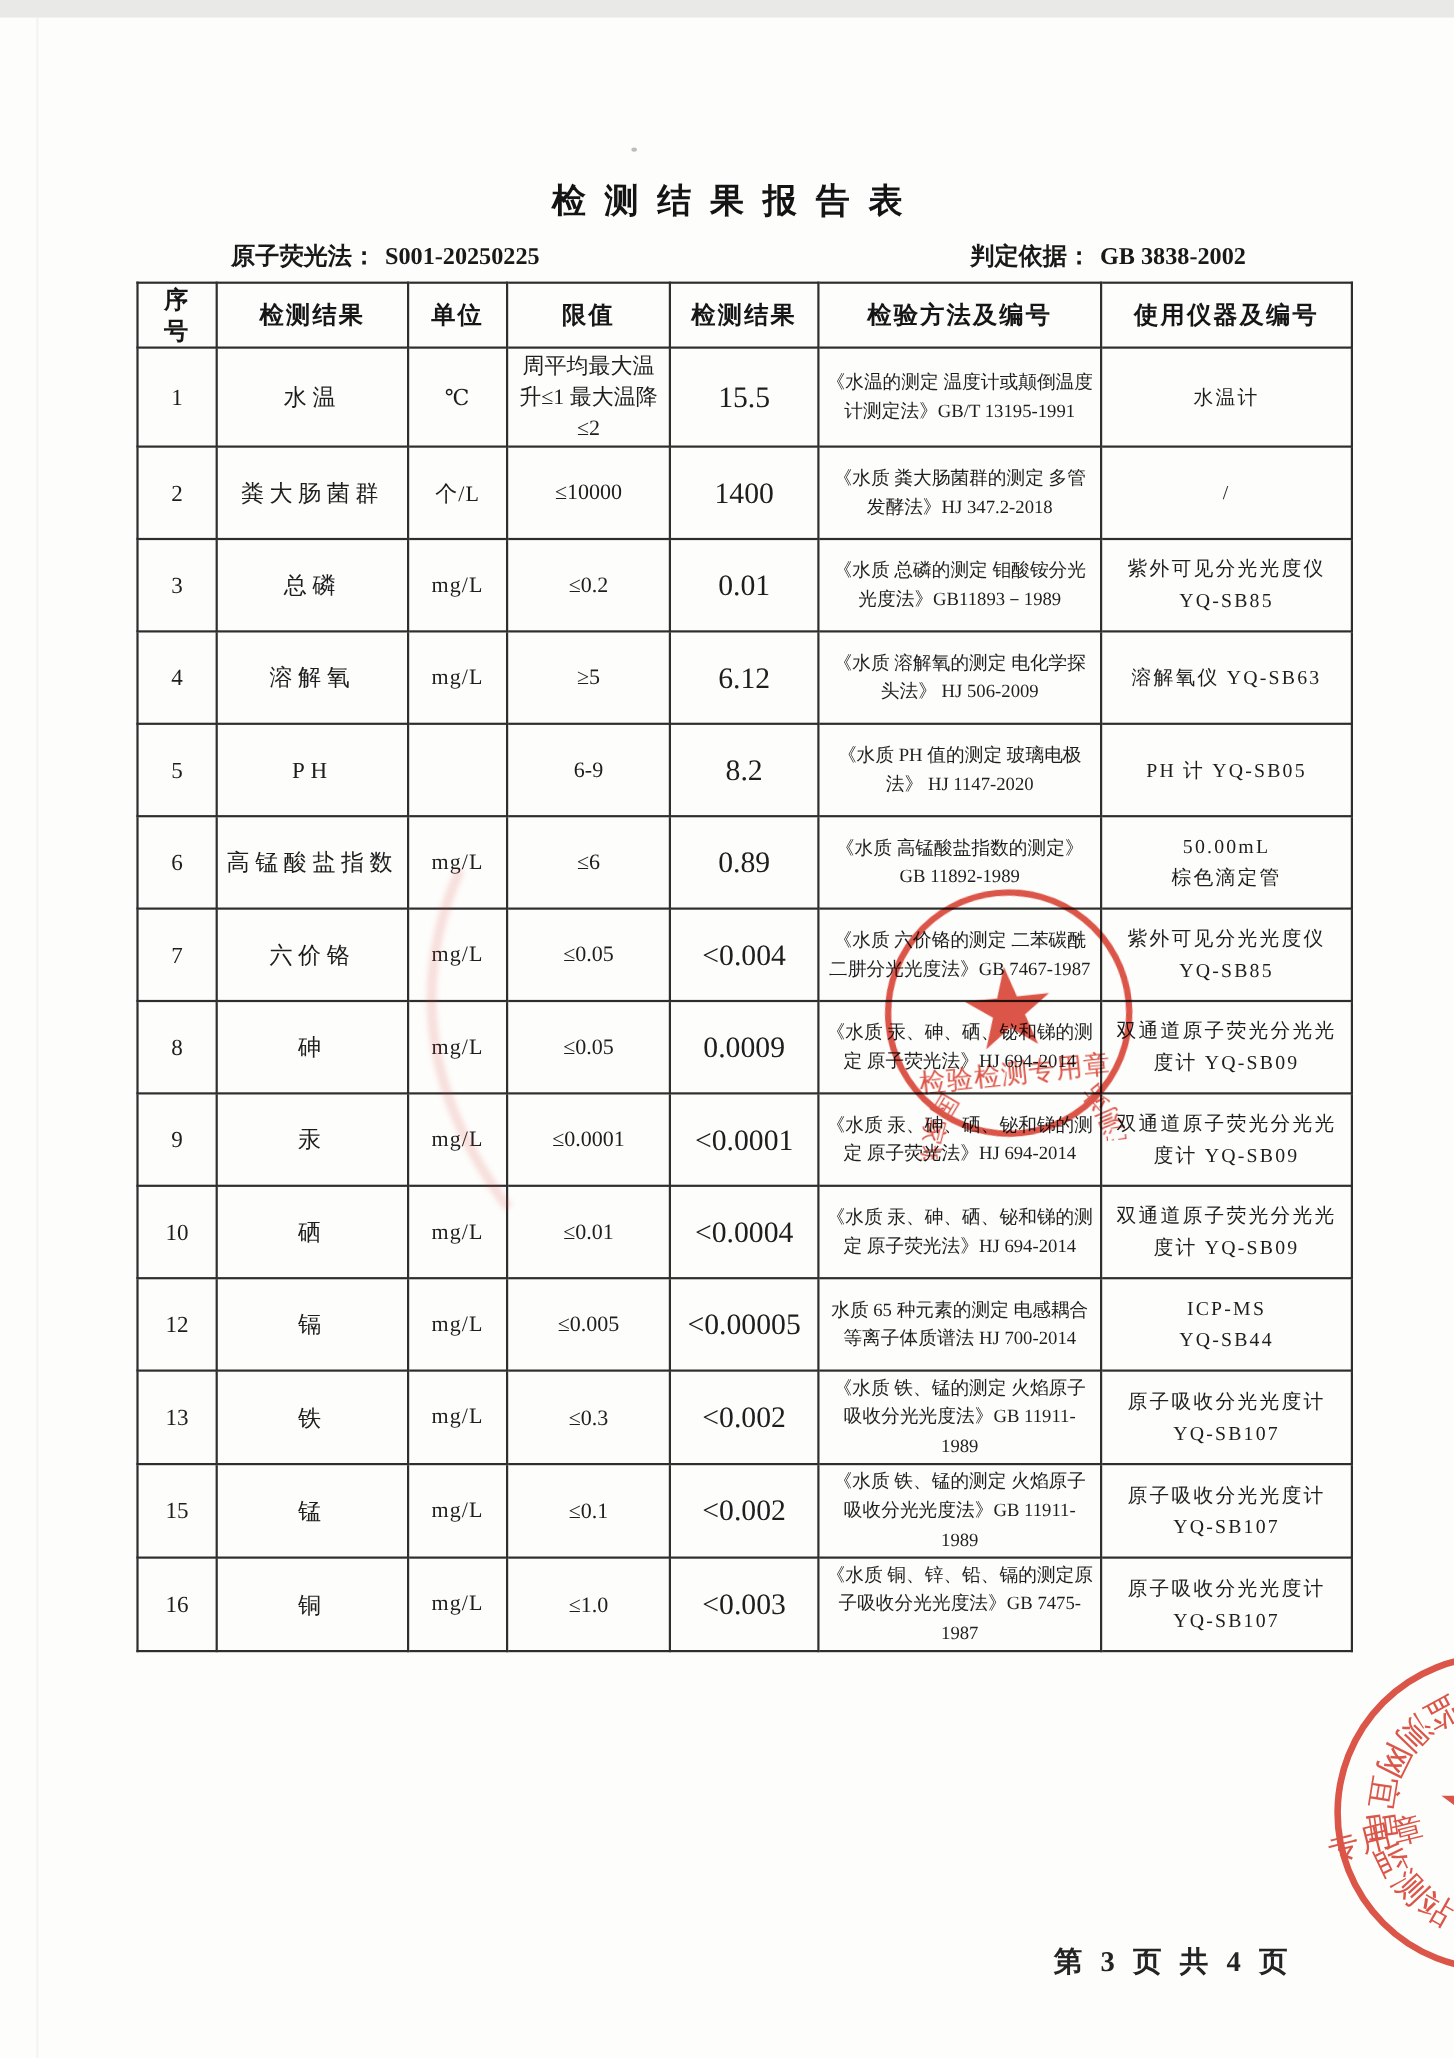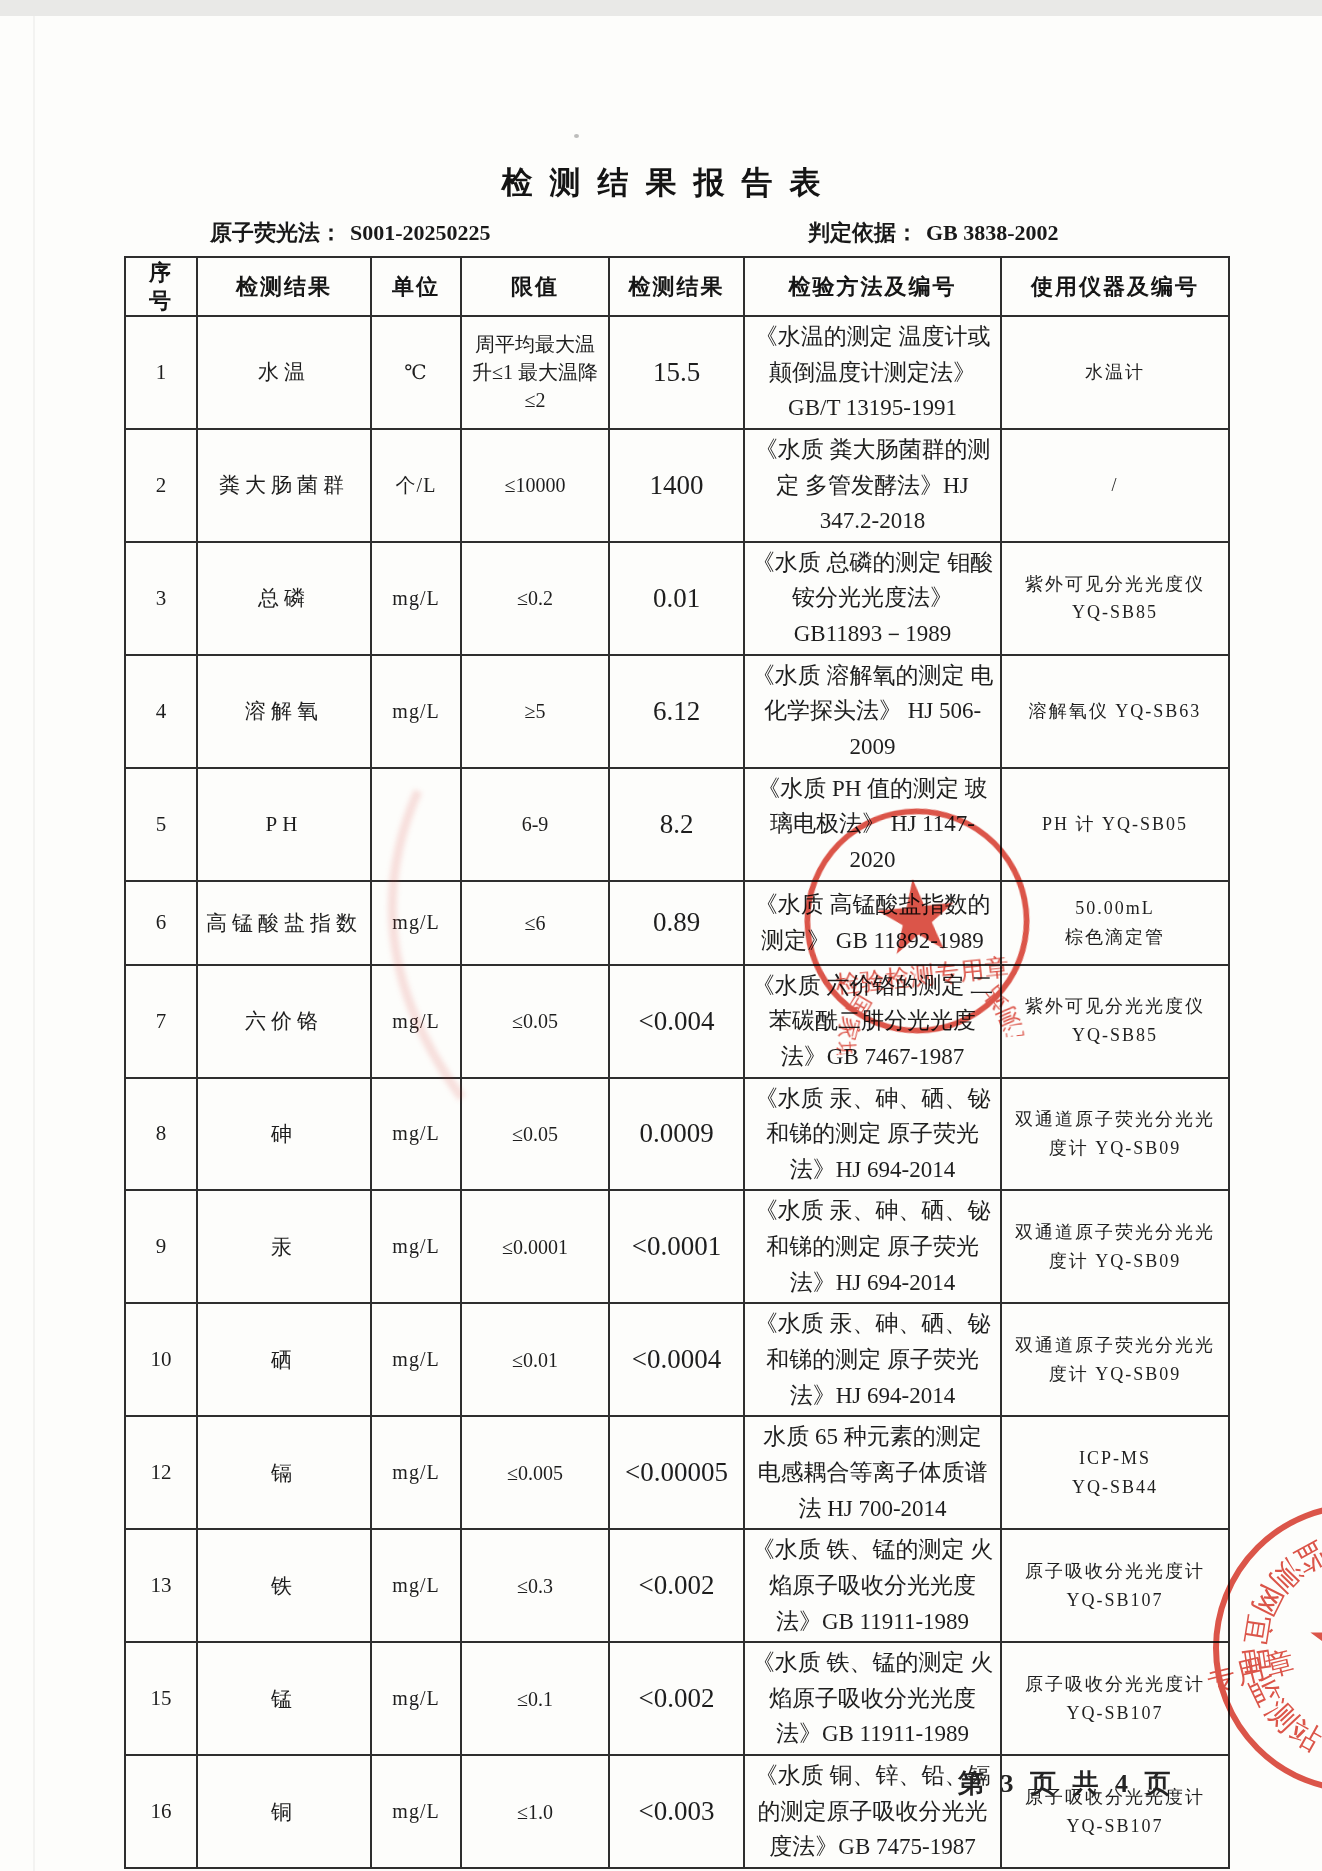--- a/index.html
+++ b/index.html
@@ -17,21 +17,21 @@
   .edge-bottom{position:absolute;left:0;bottom:0;width:100%;height:10px;background:linear-gradient(to top,rgba(100,100,100,.08),transparent);}
 
   .doc-title{
     position:absolute;top:146px;left:0;right:0;
     text-align:center;
     font-size:31px;font-weight:bold;letter-spacing:17px;
     padding-left:17px;color:#141414;
   }
   .meta-line{position:absolute;top:202px;left:0;width:100%;font-size:22px;font-weight:bold;color:#191919;}
   .meta-report{position:absolute;left:210px;top:0;white-space:nowrap;}
-  .meta-basis{position:absolute;left:808px;top:0;white-space:nowrap;}
+  .meta-basis{position:absolute;left:882px;top:0;white-space:nowrap;}
   .meta-line .val{margin-left:8px;}
 
   table.report{
     position:absolute;left:124px;top:240px;
     width:1104px;
     border-collapse:collapse;
     table-layout:fixed;
   }
   table.report th,table.report td{
     border:2px solid #2e2e2e;
@@ -42,21 +42,21 @@
   thead tr{height:50px;}
   tbody tr{height:84px;}
   tbody tr:first-child{height:82px;}
   th{font-size:22px;font-weight:bold !important;letter-spacing:2px;color:#161616;}
   th .vwrap{display:inline-block;width:1.15em;word-break:break-all;line-height:1.25;}
   .c-no{font-size:21px;}
   .c-item{font-size:21px;letter-spacing:5px;}
   .c-unit{font-size:20px;letter-spacing:1px;}
   .c-limit{font-size:20px;padding:2px 10px;line-height:1.4;}
   .c-result{font-size:27px;}
-  .c-method{font-size:23px;line-height:1.55;padding:2px 6px;}
+  .c-method{font-size:17px;line-height:1.55;padding:2px 6px;}
   .c-instr{font-size:18px;line-height:1.6;letter-spacing:2px;padding:2px 8px;white-space:pre-line;}
 
   .page-footer{
     position:absolute;left:958px;top:1750px;
     font-size:26px;letter-spacing:5px;color:#242424;font-weight:bold;
   }
 
   .stamp{position:absolute;mix-blend-mode:multiply;opacity:.86;filter:blur(.4px);}
   .stamp-main{left:792px;top:780px;transform:rotate(-6deg);}
   .stamp-corner{left:1198px;top:1472px;}

